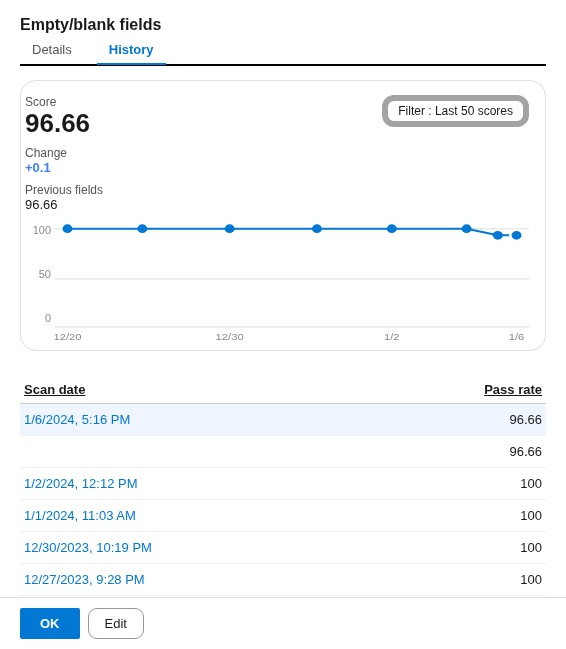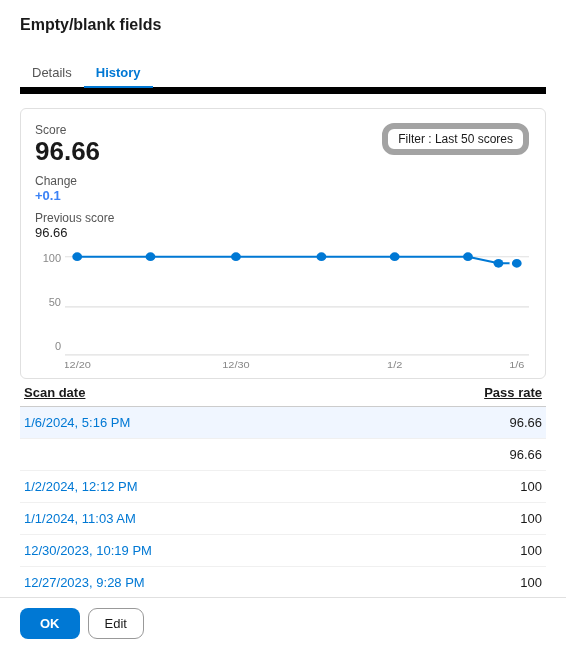--- a/index.html
+++ b/index.html
@@ -10,50 +10,50 @@
       color: #1a1a1a;
       width: 566px;
       min-height: 649px;
     }
     .page {
       padding: 16px 20px 0 20px;
     }
     .page-title {
       font-size: 16px;
       font-weight: 600;
-      margin-bottom: 25px;
+      margin-bottom: 2px;
       color: #1a1a1a;
     }
     .tabs {
       display: flex;
-      gap: 0;
-      border-bottom: 7px solid #000000;
+      gap: 13px;
+      border-bottom: 2px solid #000000;
       margin-bottom: 14px;
     }
     .tab {
       padding: 6px 12px;
       font-size: 13px;
       cursor: pointer;
       color: #555;
       border-bottom: 2px solid transparent;
       margin-bottom: -1px;
       user-select: none;
     }
     .tab.active {
       color: #0078d4;
       border-bottom: 2px solid #0078d4;
       font-weight: 600;
     }
 
     
     .chart-card {
       border: 1px solid #e0e0e0;
-      border-radius: 6px;
-      padding: 14px 16px 10px 14px;
-      margin-bottom: 0;
+      border-radius: 16px;
+      padding: 14px 16px 10px 4px;
+      margin-bottom: 25px;
       background: #fff;
     }
     .chart-header {
       display: flex;
       justify-content: space-between;
       align-items: flex-start;
     }
     .score-label {
       font-size: 12px;
       color: #555;
@@ -161,21 +161,21 @@
       border-top: 1px solid #e0e0e0;
       background: #fff;
       padding: 10px 20px;
       display: flex;
       gap: 8px;
     }
     .btn-ok {
       background: #0078d4;
       color: #fff;
       border: none;
-      border-radius: 8px;
+      border-radius: 2px;
       padding: 7px 20px;
       font-size: 13px;
       cursor: pointer;
       font-weight: 600;
     }
     .btn-edit {
       background: #fff;
       color: #1a1a1a;
       border: 1px solid #999;
       border-radius: 9px;
@@ -195,21 +195,21 @@
     <div class="tab active">History</div>
   </div>
 
   <div class="chart-card">
     <div class="chart-header">
       <div>
         <div class="score-label">Score</div>
         <div class="score-value">96.66</div>
         <div class="change-label">Change</div>
         <div class="change-value">+0.1</div>
-        <div class="prev-label">Previous score</div>
+        <div class="prev-label">Previous fields</div>
         <div class="prev-value">96.66</div>
       </div>
       <button class="filter-btn">Filter : Last 50 scores</button>
     </div>
 
     <div class="chart-area">
       <div class="y-axis">
         <span>100</span>
         <span>50</span>
         <span>0</span>

